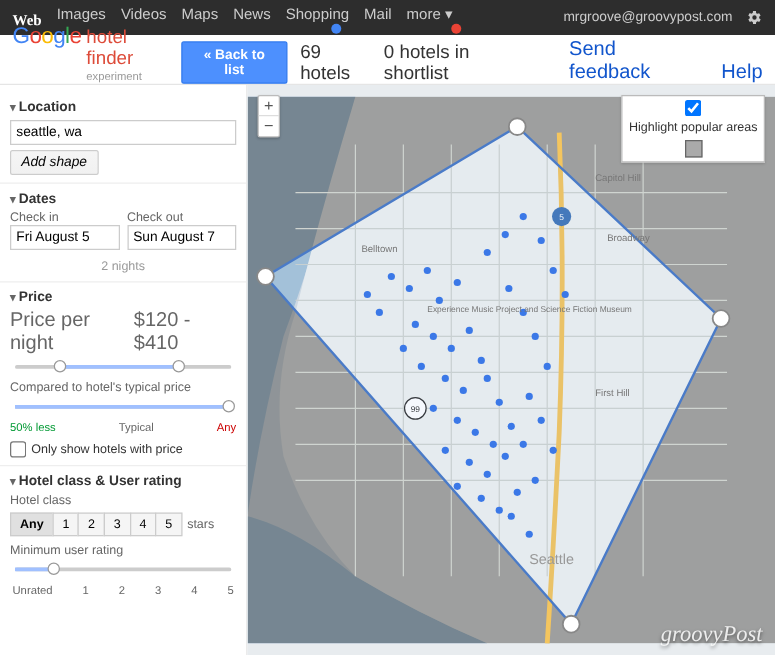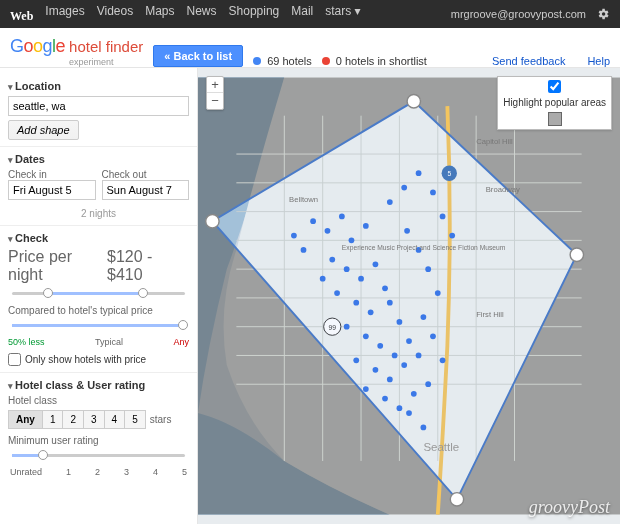--- a/index.html
+++ b/index.html
@@ -13,26 +13,26 @@
   .topbar .user { color: #ccc; font-size: 11px; margin-right: 10px; }
   .gear { width: 14px; height: 14px; display: inline-block; color: #ccc; }
   
   .header { height: 40px; border-bottom: 1px solid #e5e5e5; display: flex; align-items: flex-end; padding: 0 10px; gap: 10px; }
   .logo { display: flex; align-items: baseline; gap: 4px; }
   .logo .google { font-size: 18px; letter-spacing: -0.5px; }
   .logo .g1 { color:#4285f4;} .logo .g2{color:#ea4335;} .logo .g3{color:#fbbc05;} .logo .g4{color:#4285f4;} .logo .g5{color:#34a853;} .logo .g6{color:#ea4335;}
   .logo .hf { color: #dd4b39; font-size: 15px; }
   .logo .exp { color: #999; font-size: 9px; }
   .btn-blue { background: #4d90fe; color: #fff; border: 1px solid #3079ed; padding: 4px 10px; font-size: 11px; font-weight: bold; cursor: pointer; border-radius: 2px; }
-  .legend { display: flex; align-items: center; gap: 6px; font-size: 11px; color: #333; }
+  .legend { display: flex; align-items: center; gap: 6px; font-size: 15px; color: #333; flex-direction: column; }
   .dot { width: 8px; height: 8px; border-radius: 50%; display: inline-block; }
   .dot.blue { background: #4285f4; }
   .dot.red { background: #ea4335; }
   .header .spacer { flex: 1; }
-  .header a.link { color: #1155cc; text-decoration: none; font-size: 11px; margin-left: 12px; cursor: pointer; }
+  .header a.link { color: #1155cc; text-decoration: none; font-size: 16px; margin-left: 12px; cursor: pointer; }
   
   .main { display: flex; height: calc(524px - 68px); }
   .sidebar { width: 198px; border-right: 1px solid #e5e5e5; padding: 6px 8px; overflow-y: auto; font-size: 11px; }
   .section-title { font-weight: bold; font-size: 11px; margin: 6px 0 4px; color: #333; }
   .section-title::before { content: "▾ "; font-size: 9px; color: #666; }
   .input { width: 100%; border: 1px solid #ccc; padding: 3px 4px; font-size: 11px; margin-bottom: 4px; }
   .btn-gray { background: linear-gradient(#f5f5f5,#f1f1f1); border: 1px solid #ccc; padding: 3px 8px; font-size: 11px; cursor: pointer; border-radius: 2px; font-style: italic; }
   .date-row { display: flex; gap: 6px; }
   .date-col { flex: 1; }
   .date-col label { font-size: 10px; color: #666; display: block; }
@@ -68,21 +68,21 @@
 
 <div class="topbar">
   <div class="nav">
     <a class="active">Web</a>
     <a>Images</a>
     <a>Videos</a>
     <a>Maps</a>
     <a>News</a>
     <a>Shopping</a>
     <a>Mail</a>
-    <a>stars ▾</a>
+    <a>more ▾</a>
   </div>
   <div class="spacer"></div>
   <span class="user">mrgroove@groovypost.com</span>
   <span class="gear">
     <svg viewBox="0 0 24 24" fill="currentColor">
         <path d="M19.4 13a7.5 7.5 0 000-2l2-1.6-2-3.4-2.4 1a7.4 7.4 0 00-1.7-1L15 3h-4l-.4 2.9a7.4 7.4 0 00-1.7 1l-2.4-1-2 3.4L6.6 11a7.5 7.5 0 000 2l-2 1.6 2 3.4 2.4-1a7.4 7.4 0 001.7 1L11 21h4l.4-2.9a7.4 7.4 0 001.7-1l2.4 1 2-3.4zM13 15a3 3 0 110-6 3 3 0 010 6z"></path>
       </svg>
   </span>
 </div>
 
@@ -123,21 +123,21 @@
         <input class="input" value="Fri August 5" style="">
       </div>
       <div class="date-col">
         <label>Check out</label>
         <input class="input" value="Sun August 7" style="">
       </div>
     </div>
     <div class="muted">2 nights</div>
     <hr class="sep">
 
-    <div class="section-title">Check</div>
+    <div class="section-title">Price</div>
     <div class="price-label-row">
       <span>Price per night</span>
       <span>$120 - $410</span>
     </div>
     <div class="slider-track">
       <div class="slider-fill" style="left:20%;right:25%;"></div>
       <div class="slider-thumb" style="left:18%;"></div>
       <div class="slider-thumb" style="left:73%;"></div>
     </div>
     <div style="font-size:10px;color:#666;">Compared to hotel's typical price</div>

